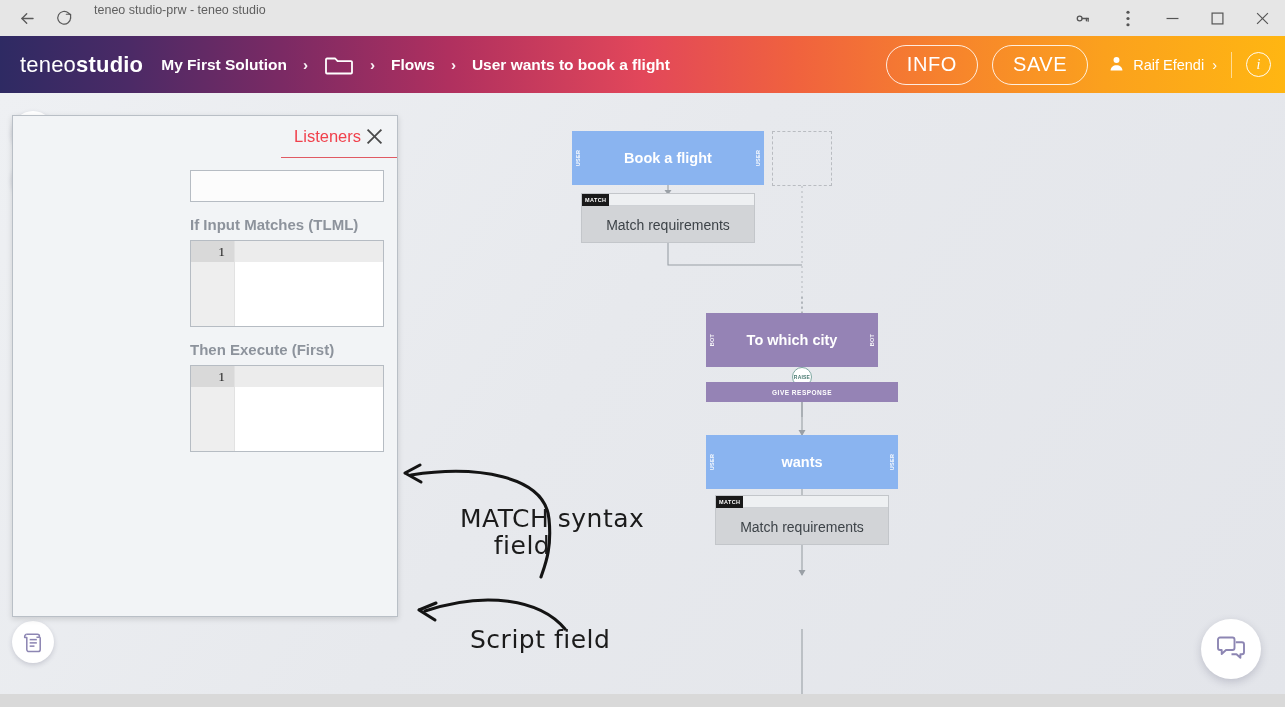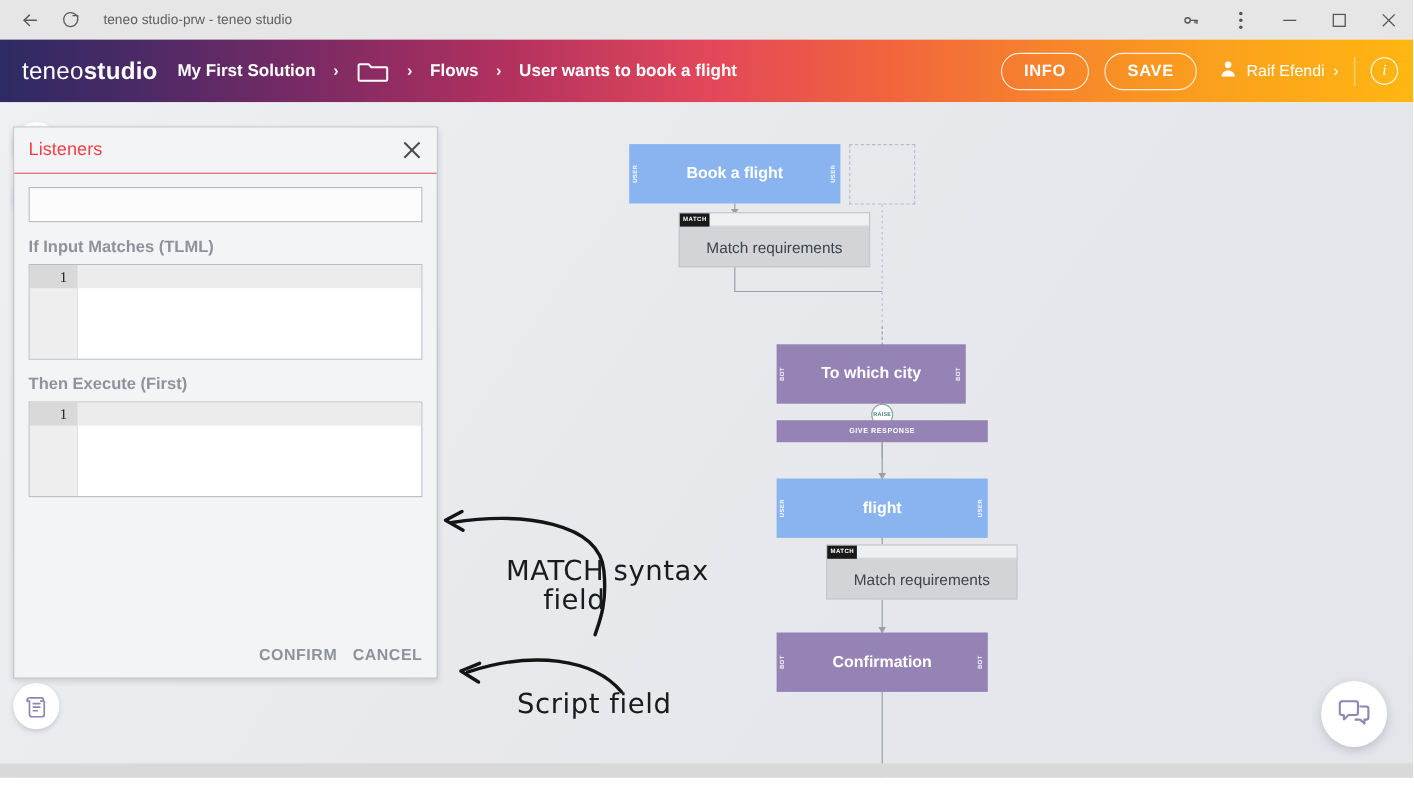--- a/index.html
+++ b/index.html
@@ -16,21 +16,21 @@
     background: #ffffff;
     overflow: hidden;
   }
 
   
   .winbar {
     position: absolute; left: 0; top: 0; width: 1285px; height: 36px;
     background: #e6e6e6;
     display: flex; align-items: center;
   }
-  .winbar-left { display: flex; align-items: center; gap: 6px; padding-left: 12px; }
+  .winbar-left { display: flex; align-items: flex-start; gap: 6px; padding-left: 12px; }
   .wb-icon {
     width: 30px; height: 30px; border-radius: 4px;
     display: flex; align-items: center; justify-content: center;
     color: #5a5a5a;
   }
   .wb-title {
     margin-left: 10px; font-size: 12.5px; color: #5f5f5f;
     white-space: nowrap;
   }
   .winbar-right {
@@ -65,21 +65,21 @@
     opacity: .95; margin: 0 2px;
   }
   .bc-row { display: flex; align-items: center; gap: 14px; margin-left: 18px; }
   .folder-ico { display: flex; align-items: center; }
 
   .header-right { margin-left: auto; display: flex; align-items: center; gap: 14px; }
   .pillbtn {
     border: 1.5px solid rgba(255,255,255,.85);
     border-radius: 20px;
     padding: 7px 20px 8px;
-    font-size: 15px; font-weight: 700; letter-spacing: .6px;
+    font-size: 20px; font-weight: 400; letter-spacing: .6px;
     color: #ffffff; background: transparent;
     cursor: pointer;
   }
   .user-chip {
     display: flex; align-items: center; gap: 8px;
     font-size: 14.5px; font-weight: 400; color: #fff;
     cursor: pointer; margin-left: 6px;
   }
   .vdiv { width: 1px; height: 26px; background: rgba(255,255,255,.55); }
   .info-circle {
@@ -121,21 +121,21 @@
     cursor: pointer;
   }
 
   
   .dialog {
     position: absolute; left: 12px; top: 115px;
     width: 386px; height: 502px;
     background: #f2f4f6;
     border: 1px solid #b9bfc6;
     box-shadow: 0 2px 6px rgba(0,0,0,.14);
-    display: flex; flex-direction: column;
+    display: flex; flex-direction: column; align-items: flex-end;
   }
   .dlg-head {
     height: 42px; flex: 0 0 42px;
     border-bottom: 1px solid #e05a63;
     display: flex; align-items: center; padding: 0 10px 0 13px;
     background: #f2f4f6;
   }
   .dlg-title { color: #f0414c; font-size: 16.5px; }
   .dlg-x {
     margin-left: auto; width: 26px; height: 26px;
@@ -201,21 +201,20 @@
     writing-mode: vertical-rl;
     transform: translateY(-50%) rotate(180deg);
   }
   .node .sidetag.l { left: 3px; }
   .node .sidetag.r { right: 3px; transform: translateY(-50%) rotate(180deg); }
 
   .matchbox {
     position: absolute;
     background: #d2d4d7; border: 1px solid #c3c6ca;
     cursor: pointer;
-    margin-left: 36px;
   }
   .matchbox .mhead {
     height: 12px; background: #eef0f2; border-bottom: 1px solid #cfd2d6;
     display: flex; align-items: center;
   }
   .matchbox .mtag {
     background: #191919; color: #ffffff;
     font-size: 5.5px; font-weight: 700; letter-spacing: .4px;
     padding: 1px 3px 1px; margin: 0;
     height: 12px; line-height: 10px;
@@ -402,36 +401,31 @@
       <div class="node bot" style="left:706px; top:220px; width:172px; height:54px;">
         <span class="sidetag l">BOT</span>
         <span>To which city</span>
         <span class="sidetag r">BOT</span>
       </div>
 
       <div class="respbar" style="left:706px; top:289px; width:192px; height:20px;">GIVE RESPONSE</div>
 
       <div class="node user" style="left:706px; top:342px; width:192px; height:54px;">
         <span class="sidetag l">USER</span>
-        <span>flight</span>
+        <span>wants</span>
         <span class="sidetag r">USER</span>
       </div>
 
       <div class="matchbox" style="left:715px; top:402px; width:174px; height:50px;">
         <div class="mhead">
           <span class="mtag">MATCH</span>
         </div>
         <div class="mbody" style="height:37px;">Match requirements</div>
       </div>
 
-      <div class="node bot" style="left:706px; top:482px; width:192px; height:54px;">
-        <span class="sidetag l">BOT</span>
-        <span>Confirmation</span>
-        <span class="sidetag r">BOT</span>
-      </div>
 
     </div>
 
     <svg class="annot" width="700" height="300" style="left:395px; top:360px;">
       <path d="M16 22 C 80 12, 150 22, 154 66 C 157 96, 150 112, 146 124" fill="none" stroke="#141414" stroke-width="3.1" stroke-linecap="round"></path>
       <path d="M10 20 L25 12 M10 20 L26 29" fill="none" stroke="#141414" stroke-width="3.1" stroke-linecap="round"></path>
       <path d="M30 158 C 90 138, 145 146, 170 176" fill="none" stroke="#141414" stroke-width="3.1" stroke-linecap="round"></path>
       <path d="M24 157 L41 150 M24 157 L40 167" fill="none" stroke="#141414" stroke-width="3.1" stroke-linecap="round"></path>
     </svg>
     <div class="annot-text" style="left:460px; top:412px;">MATCH syntax
@@ -497,21 +491,17 @@
         <div class="fld-label">Then Execute (First)</div>
         <div class="codebox short">
           <div class="gutter">
             <div class="ln">1</div>
           </div>
           <div class="codearea">
             <div class="firstrow"></div>
           </div>
         </div>
       </div>
-      <div class="dlg-foot">
-        <button class="txtbtn">CONFIRM</button>
-        <button class="txtbtn">CANCEL</button>
-      </div>
     </div>
 
     <div class="statusbar"></div>
   </div>
 </div>
 
 </body></html>

